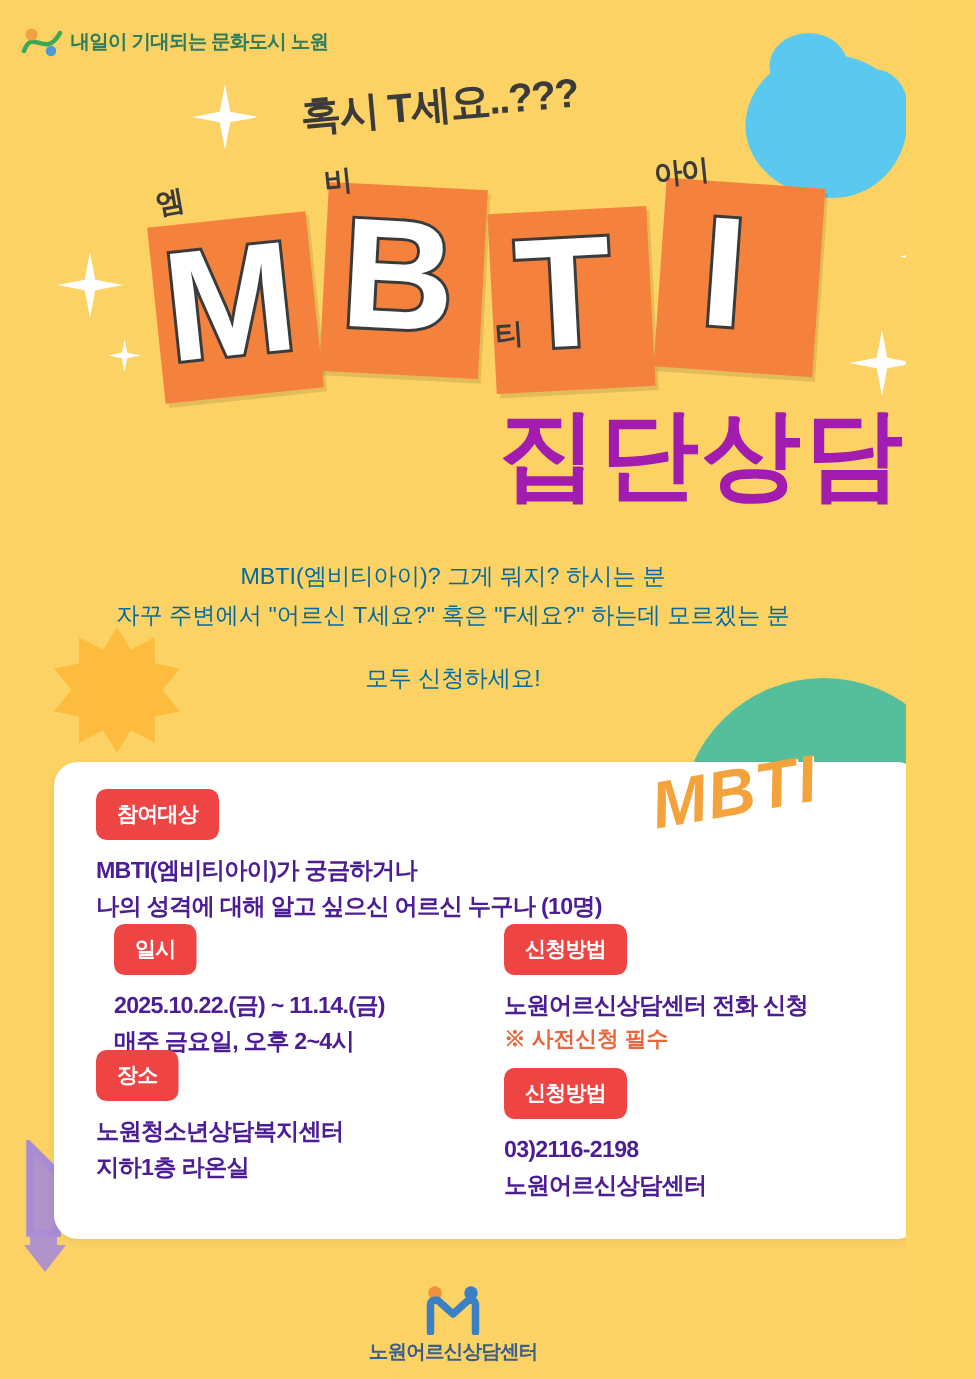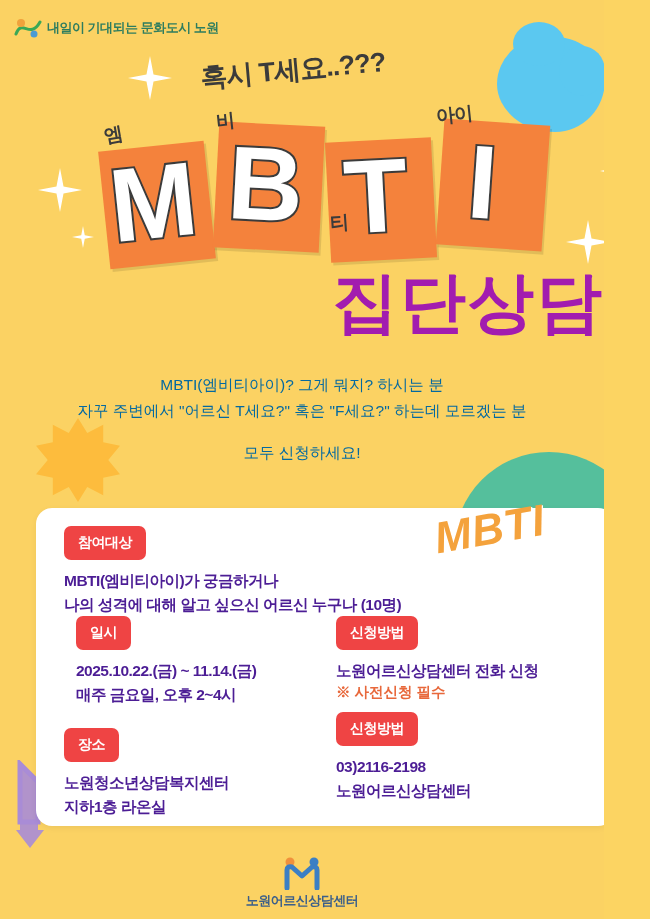--- a/index.html
+++ b/index.html
@@ -265,21 +265,21 @@
     letter-spacing: -0.5px;
     white-space: pre-line;
   }
   .note {
     color: #e8683b;
     font-size: 14.5px;
     font-weight: bold;
   }
   .b-target { left: 28px; top: 18px; }
   .b-date   { left: 40px; top: 108px; }
-  .b-place  { left: 28px; top: 220px; }
+  .b-place  { left: 28px; top: 192px; }
   .b-apply  { left: 300px; top: 108px; }
   .b-ask    { left: 300px; top: 204px; }
 
   
   .footer {
     position: absolute;
     left: 0;
     right: 0;
     top: 856px;
     text-align: center;

